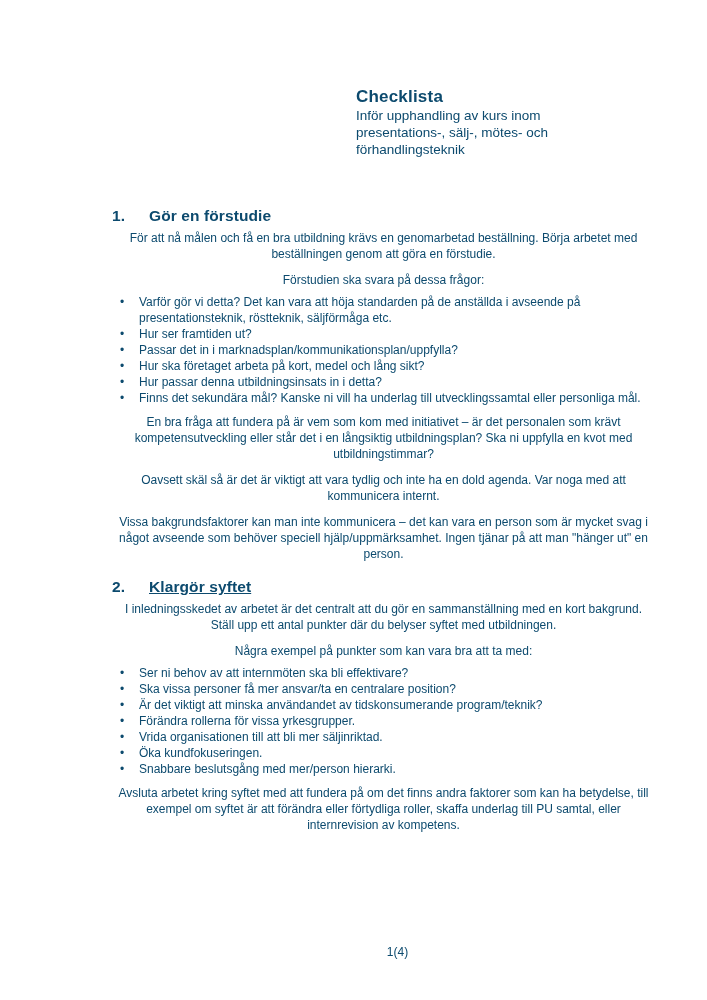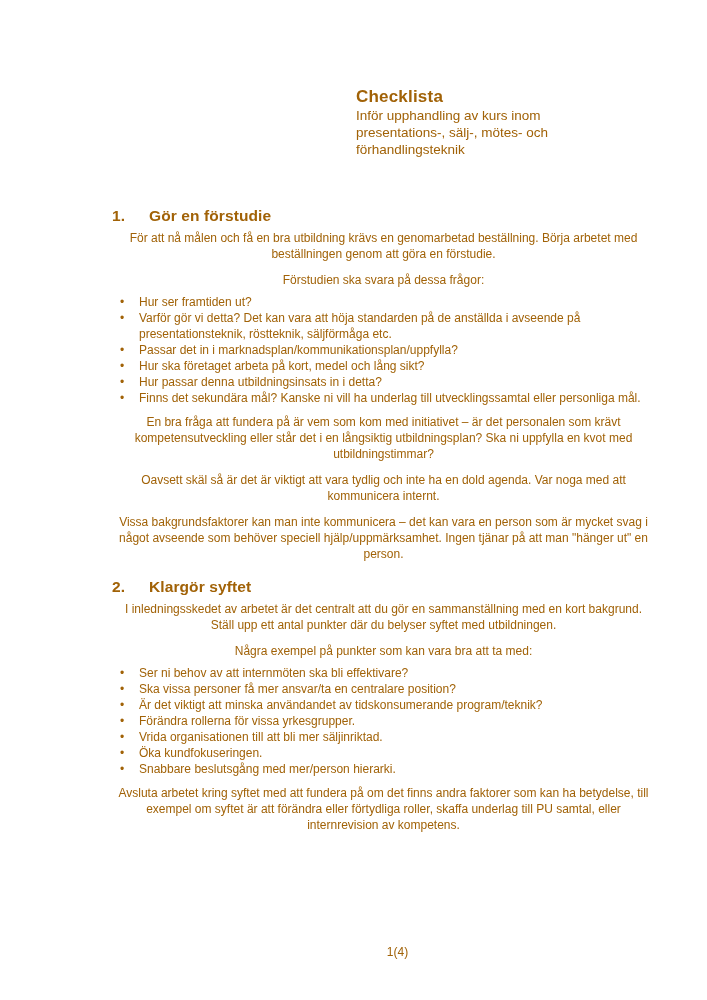--- a/index.html
+++ b/index.html
@@ -3,21 +3,21 @@
 <meta charset="utf-8">
 <style>
   html, body { margin: 0; padding: 0; background: #ffffff; }
   .page {
     position: relative;
     width: 707px;
     height: 1000px;
     background: #ffffff;
     overflow: hidden;
     font-family: "Liberation Sans", sans-serif;
-    color: #a16207;
+    color: #0c4a6e;
     -webkit-font-smoothing: antialiased;
   }
   .doc-header {
     margin: 87px 0 0 356px;
     width: 262px;
   }
   .doc-title {
     font-size: 17px;
     font-weight: bold;
     line-height: 20px;
@@ -34,21 +34,21 @@
     line-height: 16px;
   }
   .section-1 { margin-top: 49px; }
   .section-heading {
     font-size: 15.5px;
     font-weight: bold;
     line-height: 18px;
     margin: 0 0 5px 0;
     letter-spacing: 0.1px;
   }
-  .section-2 .section-heading { margin-top: 16px; }
+  .section-2 .section-heading { margin-top: 16px; text-decoration: underline; }
   .h-num { display: inline-block; width: 37px; }
   .para { margin: 0 0 10px 0; text-align: center; }
   .para.lead-in { margin-bottom: 6px; }
   .bullet-list {
     list-style: none;
     margin: 0 0 8px 0;
     padding: 0;
     width: 560px;
   }
   .bullet-list li {
@@ -84,22 +84,22 @@
 
   <div class="content">
 
     <div class="section-1">
       <div class="section-heading">
         <span class="h-num">1.</span><span>Gör en förstudie</span>
       </div>
       <p class="para">För att nå målen och få en bra utbildning krävs en genomarbetad beställning. Börja arbetet med beställningen genom att göra en förstudie.</p>
       <p class="para lead-in">Förstudien ska svara på dessa frågor:</p>
       <ul class="bullet-list">
+        <li>Varför gör vi detta? Det kan vara att höja standarden på de anställda i avseende på presentationsteknik, röstteknik, säljförmåga etc.</li>
         <li>Hur ser framtiden ut?</li>
-        <li>Varför gör vi detta? Det kan vara att höja standarden på de anställda i avseende på presentationsteknik, röstteknik, säljförmåga etc.</li>
         <li>Passar det in i marknadsplan/kommunikationsplan/uppfylla?</li>
         <li>Hur ska företaget arbeta på kort, medel och lång sikt?</li>
         <li>Hur passar denna utbildningsinsats in i detta?</li>
         <li>Finns det sekundära mål? Kanske ni vill ha underlag till utvecklingssamtal eller personliga mål.</li>
       </ul>
       <p class="para">En bra fråga att fundera på är vem som kom med initiativet – är det personalen som krävt kompetensutveckling eller står det i en långsiktig utbildningsplan? Ska ni uppfylla en kvot med utbildningstimmar?</p>
       <p class="para">Oavsett skäl så är det är viktigt att vara tydlig och inte ha en dold agenda. Var noga med att kommunicera internt.</p>
       <p class="para">Vissa bakgrundsfaktorer kan man inte kommunicera – det kan vara en person som är mycket svag i något avseende som behöver speciell hjälp/uppmärksamhet. Ingen tjänar på att man "hänger ut" en person.</p>
     </div>
 

